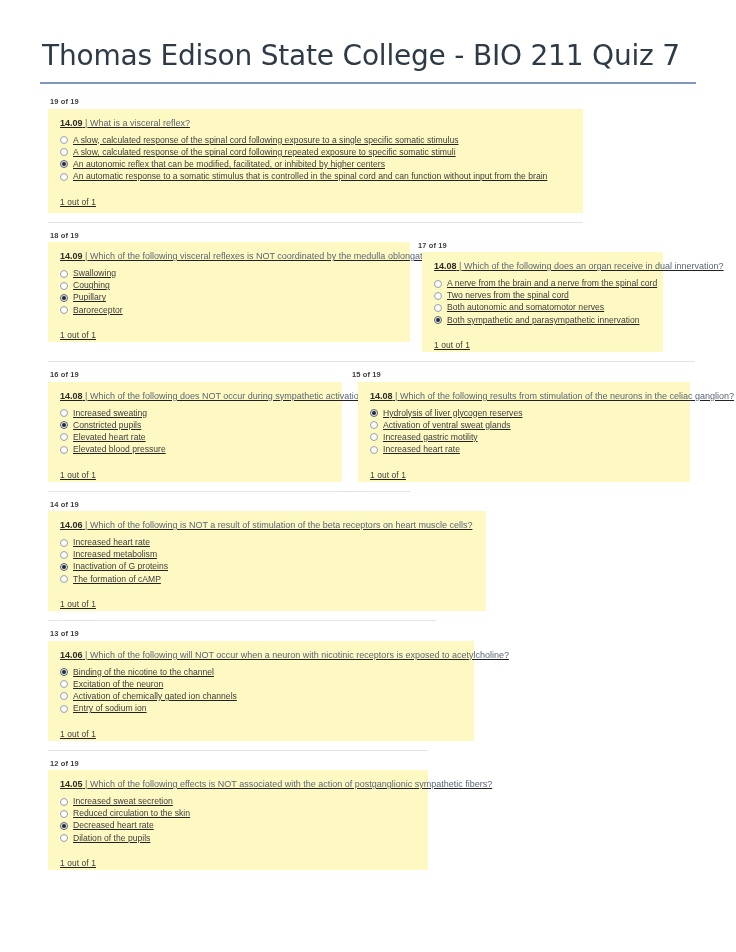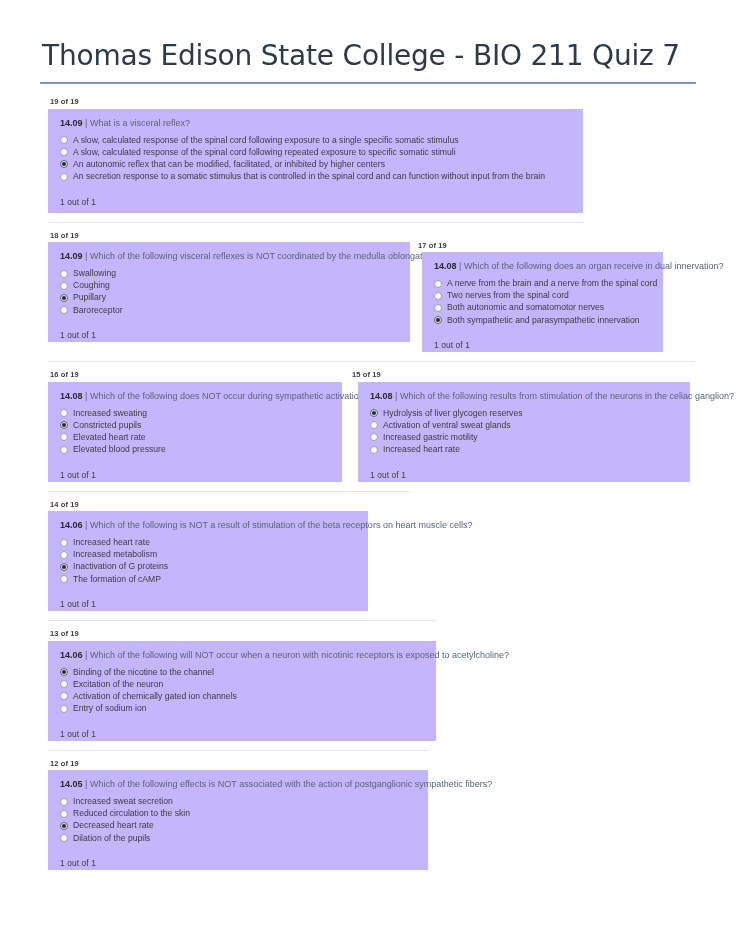--- a/index.html
+++ b/index.html
@@ -52,24 +52,25 @@
     padding-left: 48px;
   }
 
   .sep {
     height: 1px;
     background: #e3e3e3;
     margin: 9px 0 9px 48px;
   }
 
   .qblock {
-    background: #c4b5fd;
+    background: #fef9c3;
     position: relative;
     box-sizing: border-box;
     padding: 9px 10px 1px 8px;
+    text-decoration: underline;
   }
 
   .qnum {
     font-size: 7.5px;
     font-weight: bold;
     color: #404040;
     letter-spacing: 0.1px;
     line-height: 1;
     padding: 0 0 3px 2px;
   }
@@ -132,22 +133,22 @@
     padding: 14px 0 0 4px;
     letter-spacing: 0.1px;
   }
 
   
   .w-q19 { width: 535px; }
   .w-q18 { width: 362px; }
   .w-q17 { width: 241px; margin-left: 6px; }
   .w-q16 { width: 294px; }
   .w-q15 { width: 332px; margin-left: 8px; }
-  .w-q14 { width: 320px; }
-  .w-q13 { width: 388px; }
+  .w-q14 { width: 438px; }
+  .w-q13 { width: 426px; }
   .w-q12 { width: 380px; }
 
   .h-tall  { min-height: 104px; }
   .h-mid   { min-height: 100px; }
 </style>
 </head>
 <body>
 
 <div class="page-header">
   <h1 class="page-title">Thomas Edison State College - BIO 211 Quiz 7</h1>
@@ -169,21 +170,21 @@
           <li class="opt">
               <span class="radio"></span>
               <span>A slow, calculated response of the spinal cord following repeated exposure to specific somatic stimuli</span>
             </li>
           <li class="opt sel">
               <span class="radio"></span>
               <span>An autonomic reflex that can be modified, facilitated, or inhibited by higher centers</span>
             </li>
           <li class="opt">
               <span class="radio"></span>
-              <span>An secretion response to a somatic stimulus that is controlled in the spinal cord and can function without input from the brain</span>
+              <span>An automatic response to a somatic stimulus that is controlled in the spinal cord and can function without input from the brain</span>
             </li>
         </ul>
         <div class="score">1  out of  1</div>
       </div>
     </div>
   </div>
 
   <div class="sep" style="width:535px;"></div>
 
   <div class="qrow">

